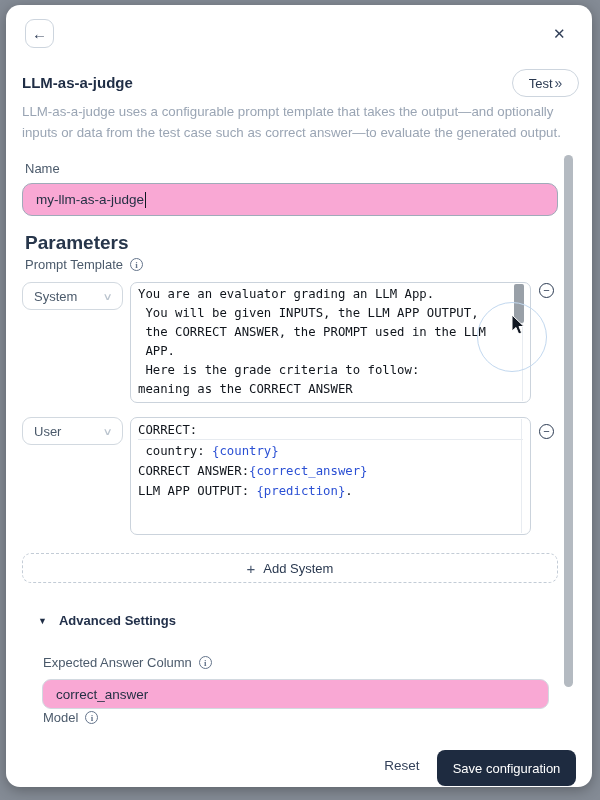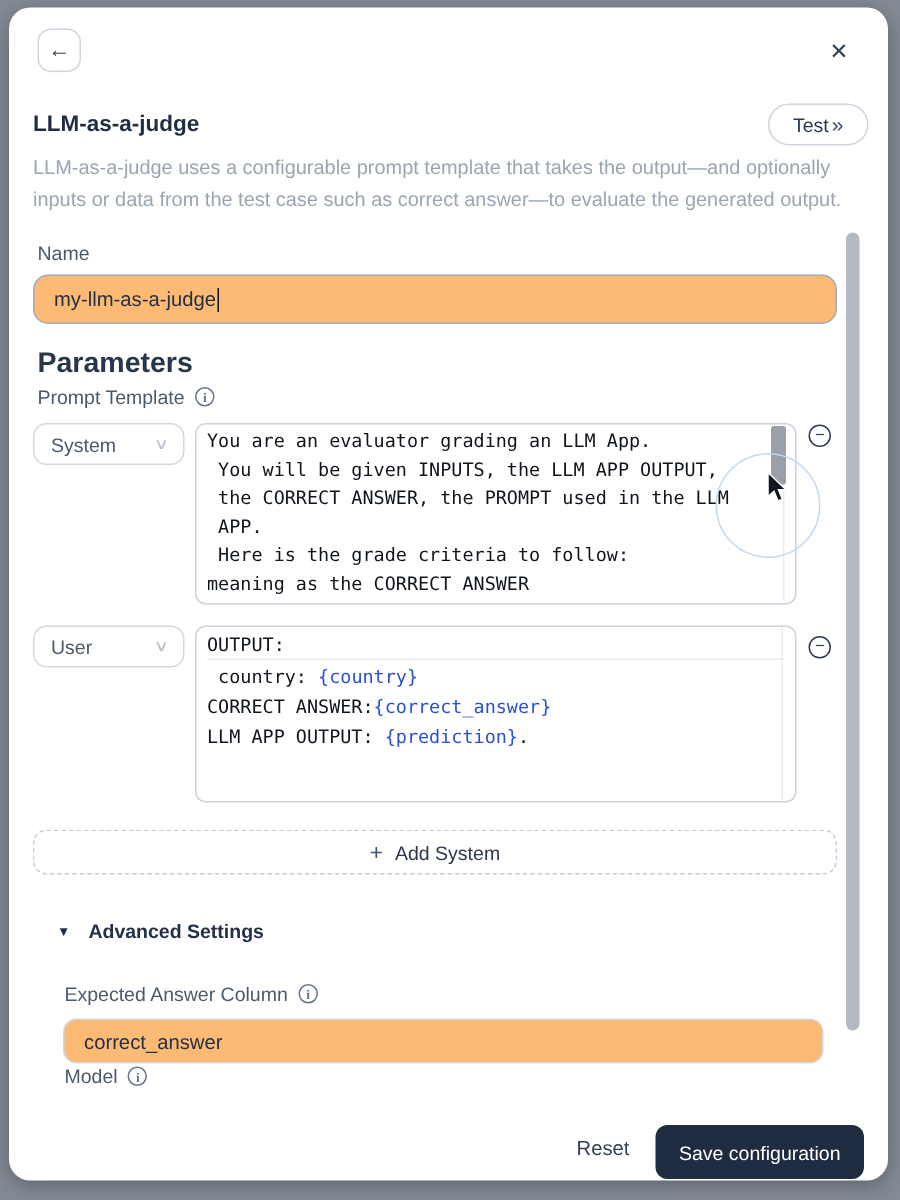--- a/index.html
+++ b/index.html
@@ -35,21 +35,21 @@
     display:flex; align-items:center; justify-content:center; gap:2px;
     font-size:13px; color:#2a3950; cursor:pointer;
   }
   .test-btn .chev2 { font-size:14px; color:#3c4c66; }
   .desc { left:16px; top:96px; font-size:13.3px; color:#9aa5b4; line-height:21px; white-space:nowrap; }
 
   
   .field-label { font-size:13px; color:#4b5a6b; display:flex; align-items:center; gap:7px; }
   .lbl-name { left:19px; top:156px; }
   .text-input {
-    border:1px solid #9fabb9; border-radius:10px; background:#fdba74;
+    border:1px solid #9fabb9; border-radius:10px; background:#f9a8d4;
     font-size:13.5px; color:#243044; display:flex; align-items:center;
     padding:0 13px;
   }
   .name-input { left:16px; top:178px; width:536px; height:33px; }
   .caret-bar { display:inline-block; width:1px; height:16px; background:#111722; margin-left:1px; }
 
   .lbl-params { left:19px; top:227px; font-size:19px; font-weight:bold; color:#27364b; }
   .lbl-prompt { left:19px; top:252px; }
 
   .info-icon {
@@ -183,21 +183,21 @@
       <polygon points="1,0 1,16 5,12.5 7.7,19 10.6,17.8 8,11.5 13,11.5" fill="#111722" stroke="#ffffff" stroke-width="1"></polygon>
     </svg>
   </div>
 
   <div class="abs role-select sel-user">
     <span>User</span>
     <span class="chev">∨</span>
   </div>
   <div class="abs msg-box box-user">
     <div class="ta-content">
-        <div class="ta-line first-divider">OUTPUT:</div>
+        <div class="ta-line first-divider">CORRECT:</div>
         <div class="ta-line"> country: <span class="tok">{country}</span></div>
         <div class="ta-line">CORRECT ANSWER:<span class="tok">{correct_answer}</span></div>
         <div class="ta-line">LLM APP OUTPUT: <span class="tok">{prediction}</span>.</div>
       </div>
     <div class="ta-scroll-track" style="right:8px;"></div>
   </div>
   <div class="abs minus-btn minus-2">
     <span>−</span>
   </div>
 

